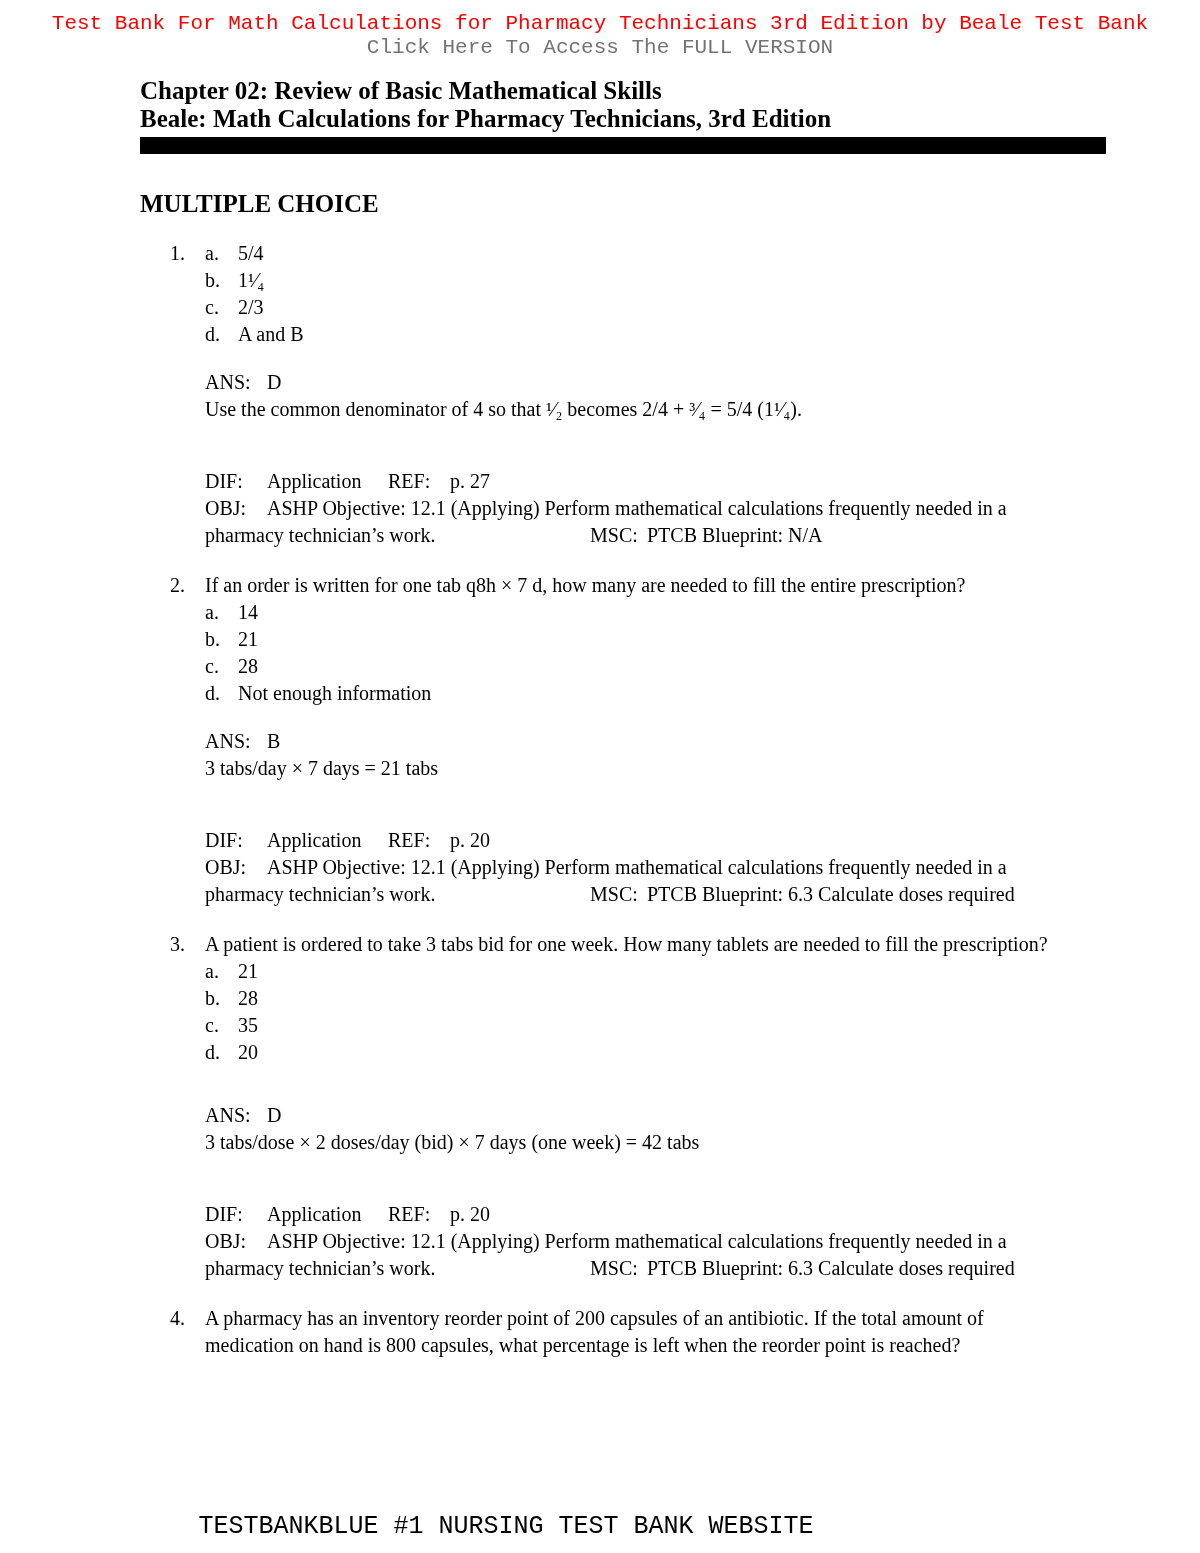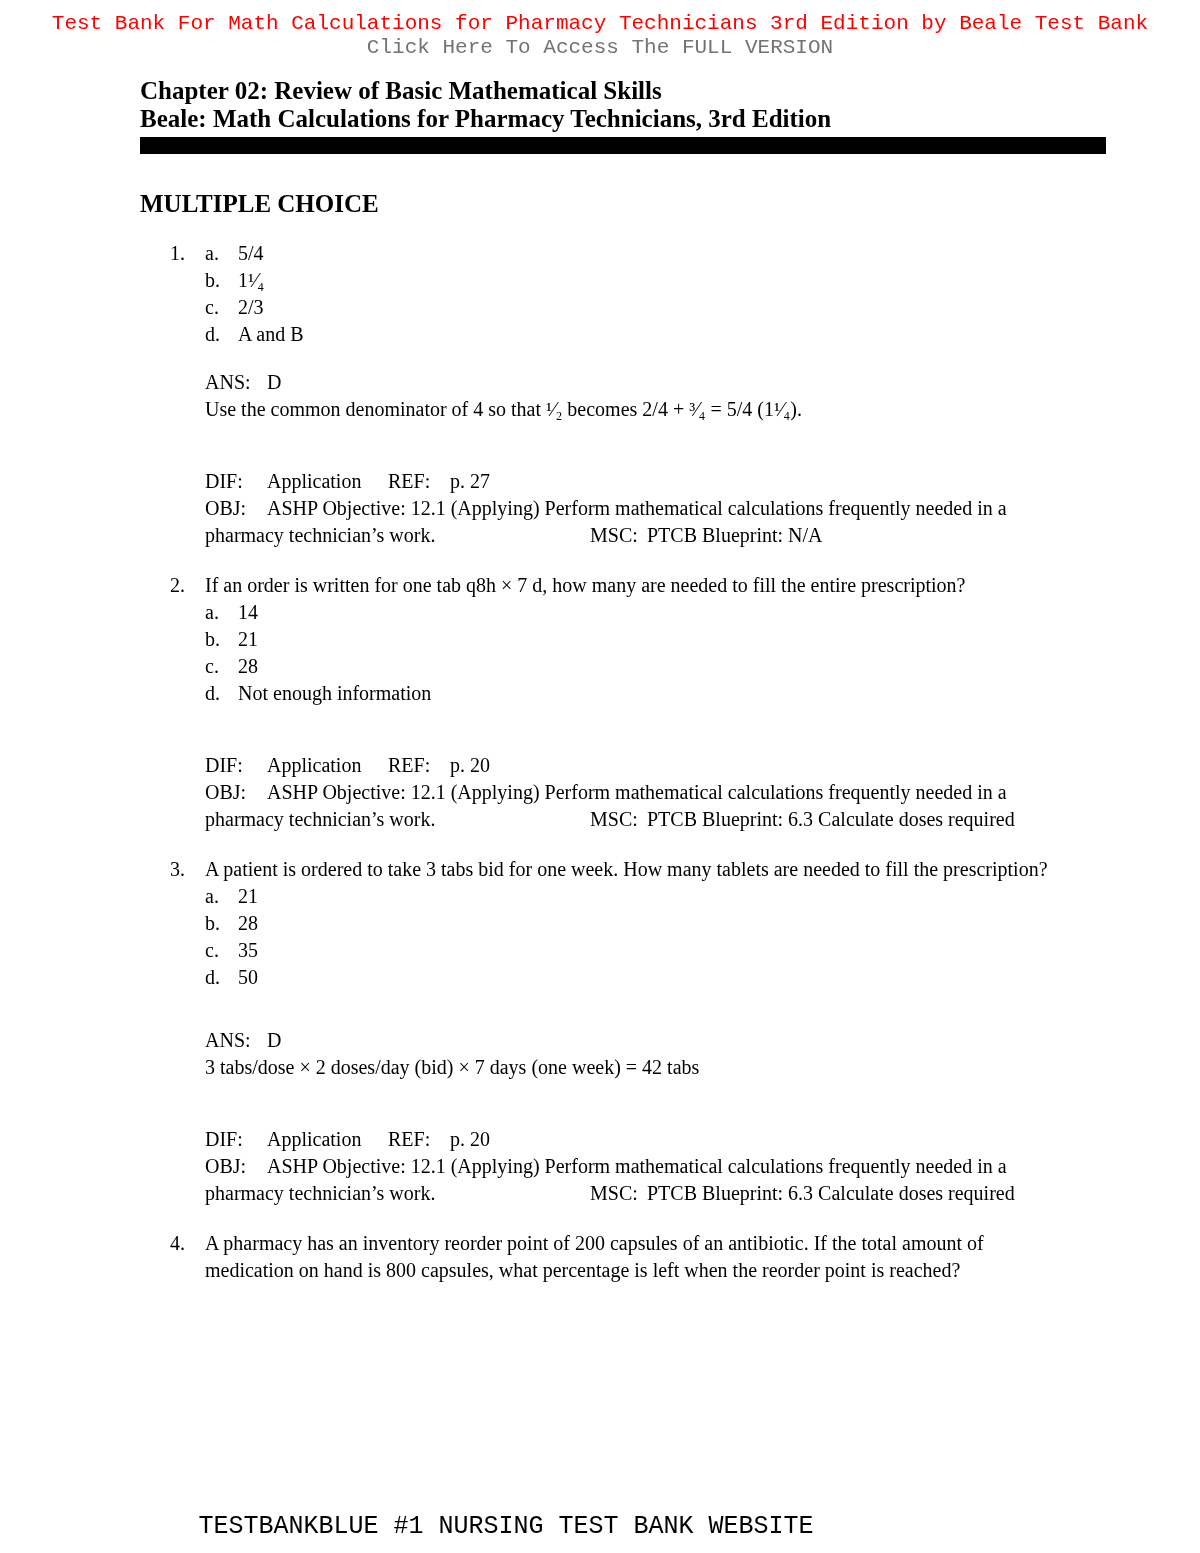--- a/index.html
+++ b/index.html
@@ -151,20 +151,26 @@
           </div>
           <div class="opt">
             <span class="opt-letter">c.</span>
             <span class="opt-text">28</span>
           </div>
           <div class="opt">
             <span class="opt-letter">d.</span>
             <span class="opt-text">Not enough information</span>
           </div>
         </div>
+        <div class="answer-block">
+          <div class="ans-line">
+            <span class="lbl">ANS:</span><span>B</span>
+          </div>
+          <div class="expl">3 tabs/day × 7 days = 21 tabs</div>
+        </div>
         <div class="meta">
           <div class="meta-row1">
             <span class="m-dif-label">DIF:</span>
               <span class="m-dif">Application</span>
               <span class="m-ref-label">REF:</span>
               <span class="m-ref">p. 20</span>
           </div>
           <div class="obj-wrap">
             <span class="lbl">OBJ:</span><span>ASHP Objective: 12.1 (Applying) Perform mathematical calculations frequently needed in a pharmacy technician’s work.</span>
             <span class="msc-pos"><span class="msc-lbl">MSC:</span><span>PTCB Blueprint: 6.3 Calculate doses required</span></span>
@@ -187,21 +193,21 @@
           <div class="opt">
             <span class="opt-letter">b.</span>
             <span class="opt-text">28</span>
           </div>
           <div class="opt">
             <span class="opt-letter">c.</span>
             <span class="opt-text">35</span>
           </div>
           <div class="opt">
             <span class="opt-letter">d.</span>
-            <span class="opt-text">50</span>
+            <span class="opt-text">20</span>
           </div>
         </div>
         <div class="answer-block">
           <div class="ans-line">
             <span class="lbl">ANS:</span><span>D</span>
           </div>
           <div class="expl">3 tabs/dose × 2 doses/day (bid) × 7 days (one week) = 42 tabs</div>
         </div>
         <div class="meta">
           <div class="meta-row1">

